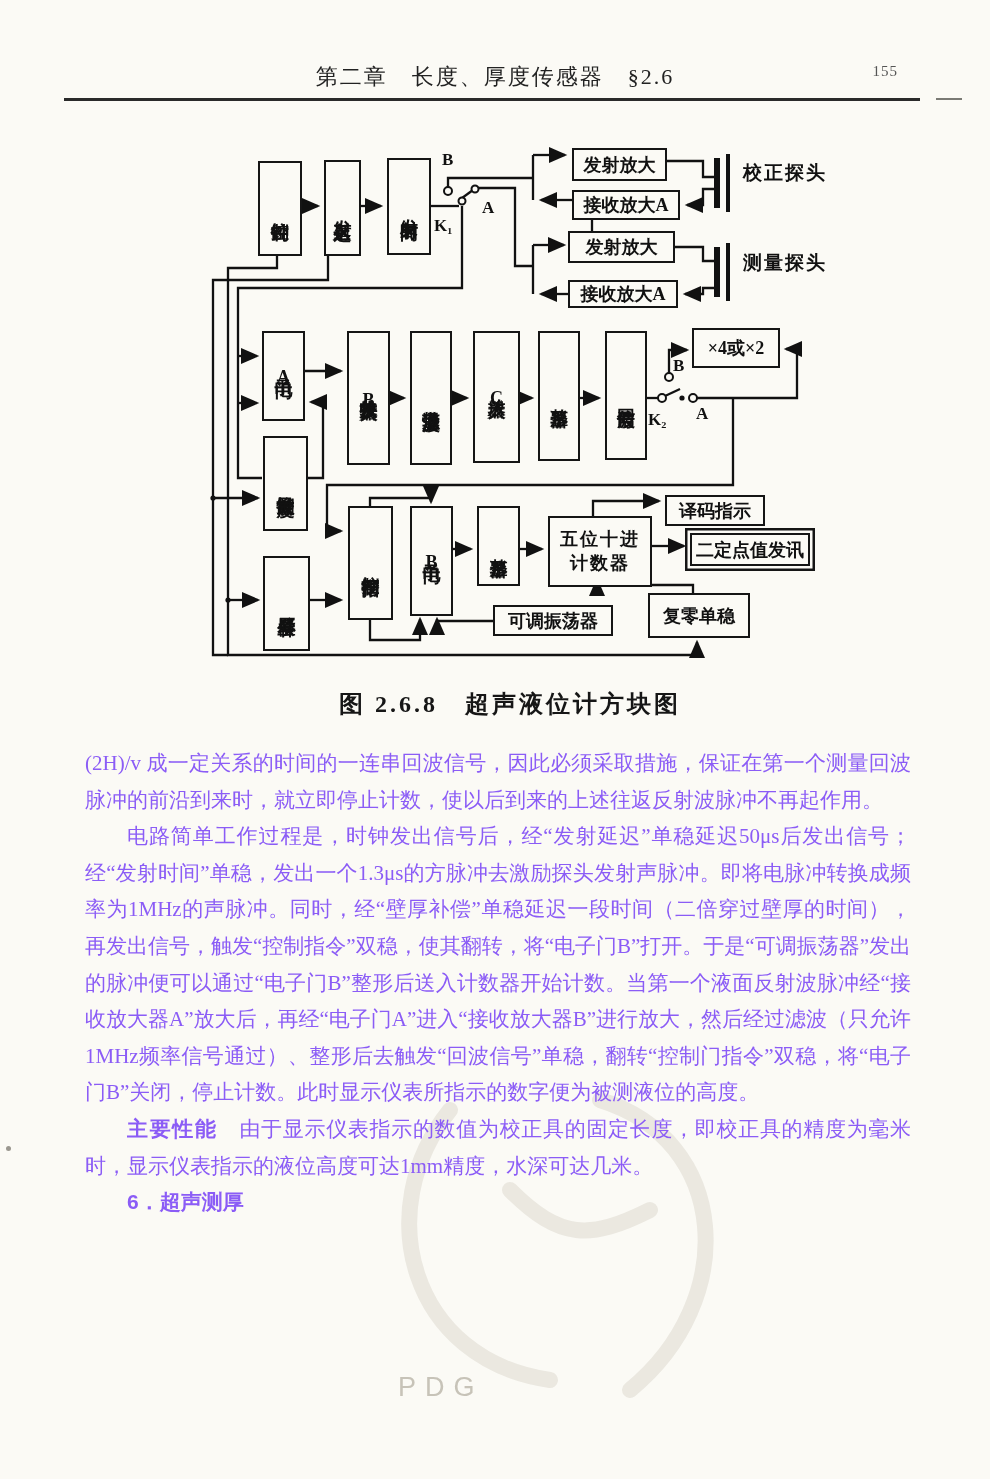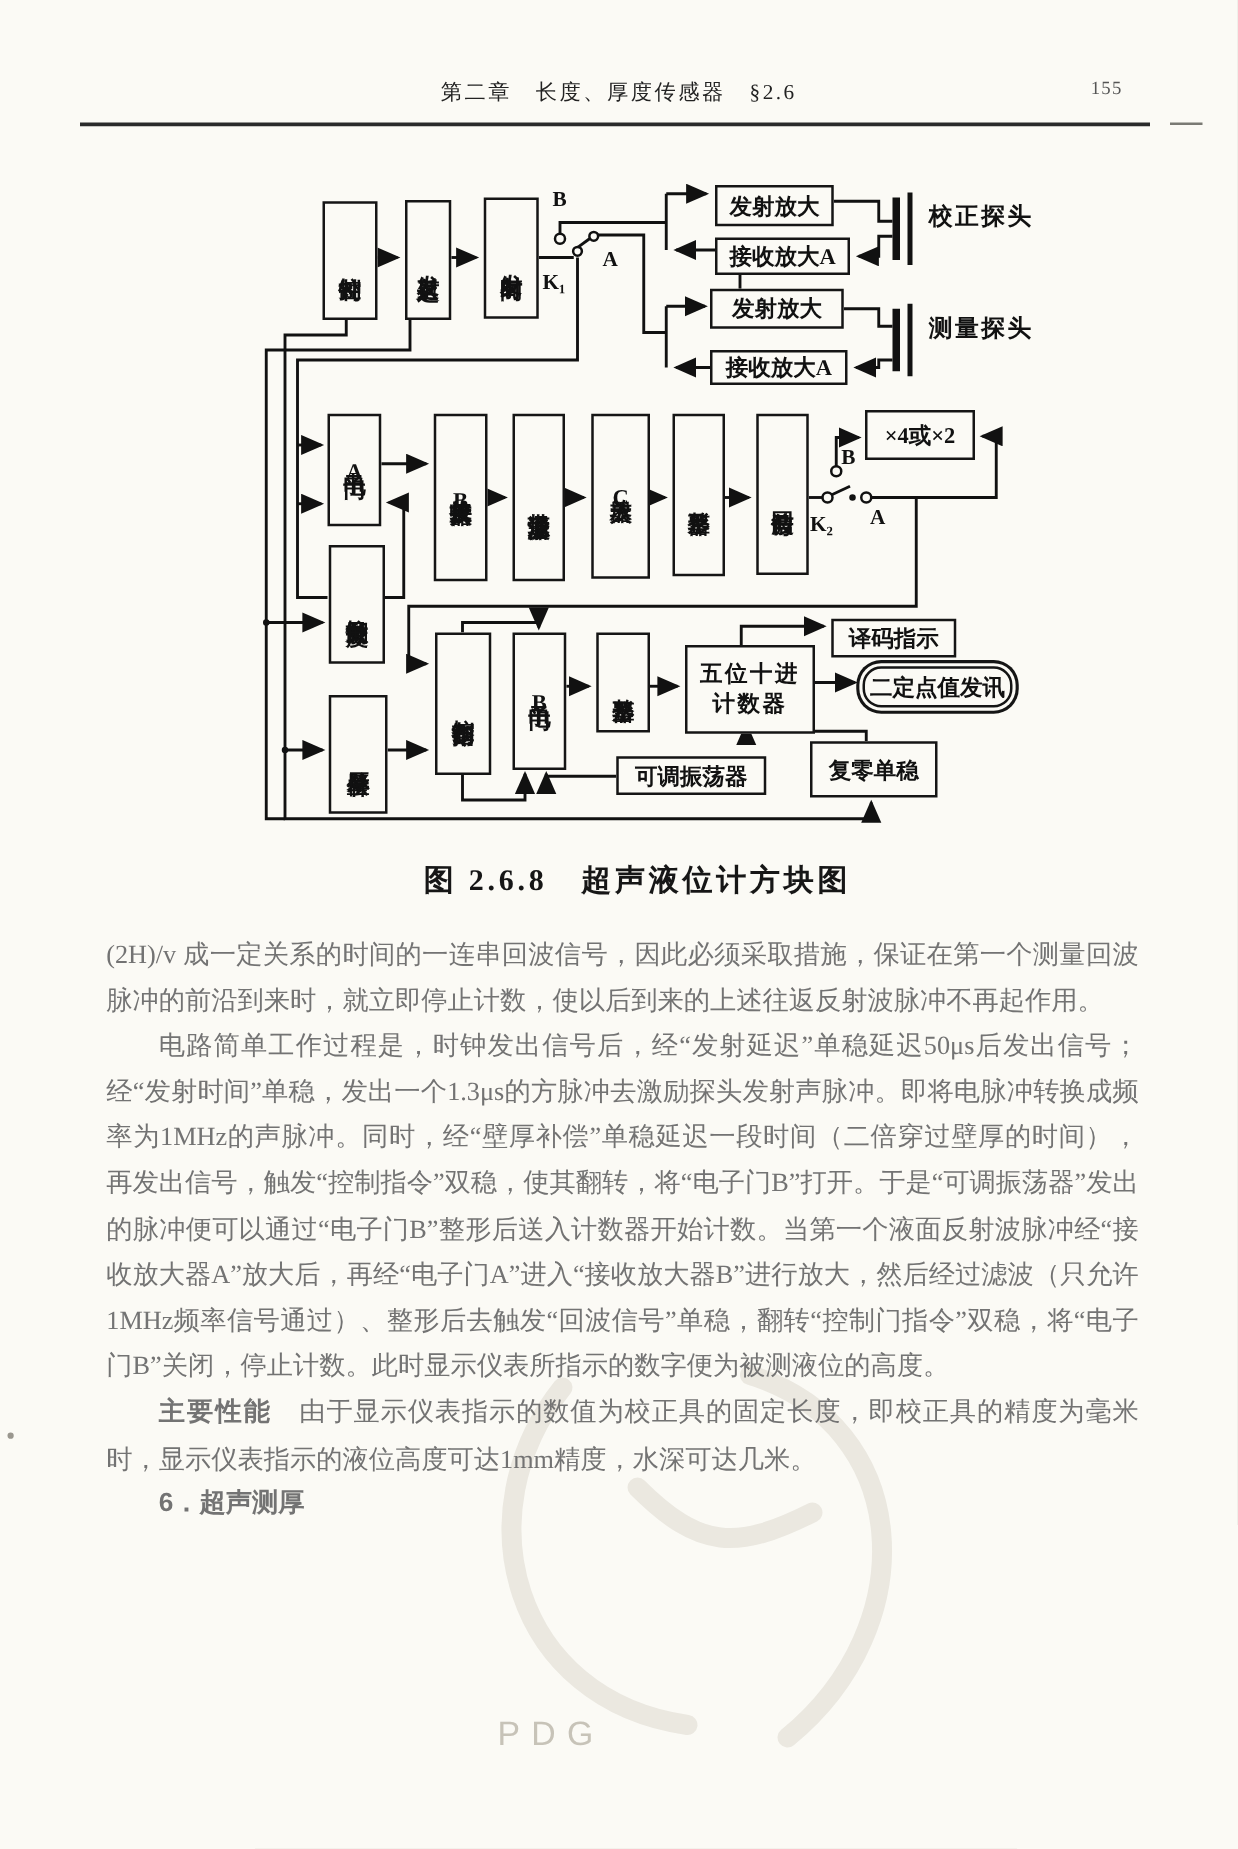--- a/index.html
+++ b/index.html
@@ -3,40 +3,40 @@
 <meta charset="utf-8">
 <style>
   html,body{margin:0;padding:0;background:#e8e6e0;}
   .page{
     position:relative;width:990px;height:1479px;margin:0 auto;
     background:#fbfaf5;color:#1a1a1a;overflow:hidden;
     font-family:"Liberation Serif","DejaVu Serif",serif;
   }
   
   .hdr{position:absolute;top:62px;left:0;width:990px;height:30px;}
-  .hdr-title{position:absolute;left:0;width:990px;text-align:center;font-size:17px;letter-spacing:2px;color:#222;}
+  .hdr-title{position:absolute;left:0;width:990px;text-align:center;font-size:22px;letter-spacing:2px;color:#222;}
   .hdr-page{position:absolute;right:92px;top:1px;font-size:15px;color:#555;letter-spacing:1px;}
   .hdr-rule{position:absolute;top:98px;left:64px;width:856px;height:3px;background:#2a2a2a;}
   .hdr-rule-frag{position:absolute;top:98px;left:936px;width:26px;height:2px;background:#7a7a74;}
   
   .fig-canvas{position:absolute;top:128px;left:95px;width:830px;height:552px;}
   .fig-canvas svg{position:absolute;left:0;top:0;}
   .dbox{
     position:absolute;border:2.5px solid #151515;background:#fbfaf5;
     display:flex;align-items:center;justify-content:center;
     font-weight:bold;font-size:18px;color:#111;box-sizing:border-box;text-align:center;
   }
   .v{writing-mode:vertical-rl;text-orientation:upright;letter-spacing:1px;font-size:18px;}
-  .dbl{box-shadow:0 0 0 2.5px #fbfaf5, 0 0 0 5px #151515;border-radius:15px;}
+  .dbl{box-shadow:0 0 0 2.5px #fbfaf5, 0 0 0 5px #151515;}
   .counter-box{line-height:1.3;letter-spacing:2px;padding:2px 6px;}
   .sw-label{position:absolute;font-weight:bold;font-size:17px;color:#111;font-family:"Liberation Serif","DejaVu Serif",serif;}
   .probe-label{position:absolute;font-weight:bold;font-size:19px;color:#111;letter-spacing:2px;}
   .fig-caption{position:absolute;top:688px;left:95px;width:830px;text-align:center;font-weight:bold;font-size:24px;letter-spacing:3px;color:#161616;}
   
-  .body-text{position:absolute;top:745px;left:85px;width:826px;font-size:21px;line-height:36.6px;text-align:justify;color:#737373;}
+  .body-text{position:absolute;top:745px;left:85px;width:826px;font-size:21px;line-height:36.6px;text-align:justify;color:#8b5cf6;}
   .body-text p{margin:0;}
   .indent{text-indent:2em;}
   .blead{font-family:"Liberation Sans","DejaVu Sans",sans-serif;font-weight:bold;letter-spacing:1px;}
   .bhead{font-family:"Liberation Sans","DejaVu Sans",sans-serif;font-weight:bold;}
   
   .wm-strokes{position:absolute;top:1070px;left:300px;opacity:.55;pointer-events:none;}
   .wm-pdg{position:absolute;top:1372px;left:398px;font-family:"Liberation Sans","DejaVu Sans",sans-serif;
           font-size:27px;letter-spacing:9px;color:#c7c3b8;}
   .speck{position:absolute;width:5px;height:5px;border-radius:50%;background:#9a978f;}
 </style>

